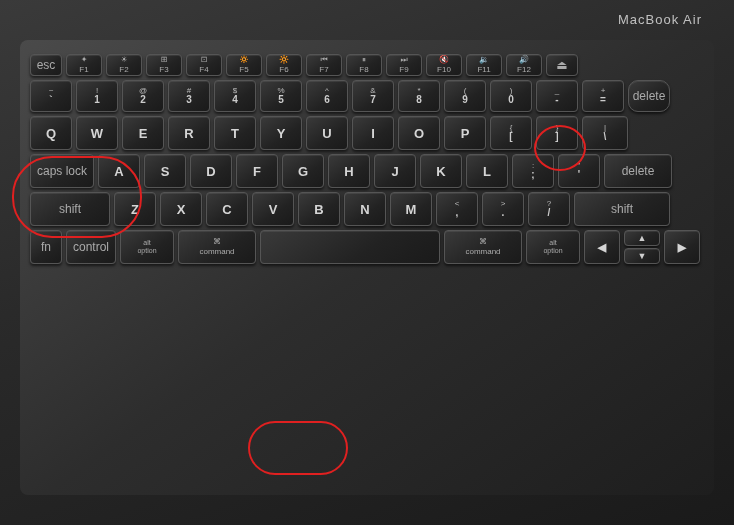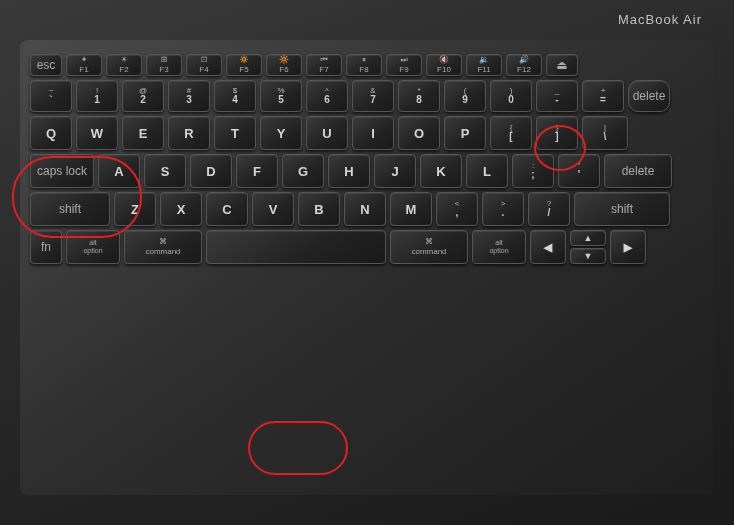--- a/index.html
+++ b/index.html
@@ -396,20 +396,23 @@
       </div>
       <div class="key key-shift-r">
           <span class="label-text">shift</span>
         </div>
     </div>
 
     <div class="key-row bottom-row">
       <div class="key key-fn">
           <span class="label-text">fn</span>
         </div>
+      <div class="key key-ctrl">
+          <span class="label-text">control</span>
+        </div>
       <div class="key key-option">
         <span class="label-text" style="font-size:7px">alt<br>option</span>
       </div>
       <div class="key key-cmd">
         <span class="label-text" style="font-size:8px">⌘<br>command</span>
       </div>
       <div class="key key-space"></div>
       <div class="key key-cmd">
         <span class="label-text" style="font-size:8px">⌘<br>command</span>
       </div>

